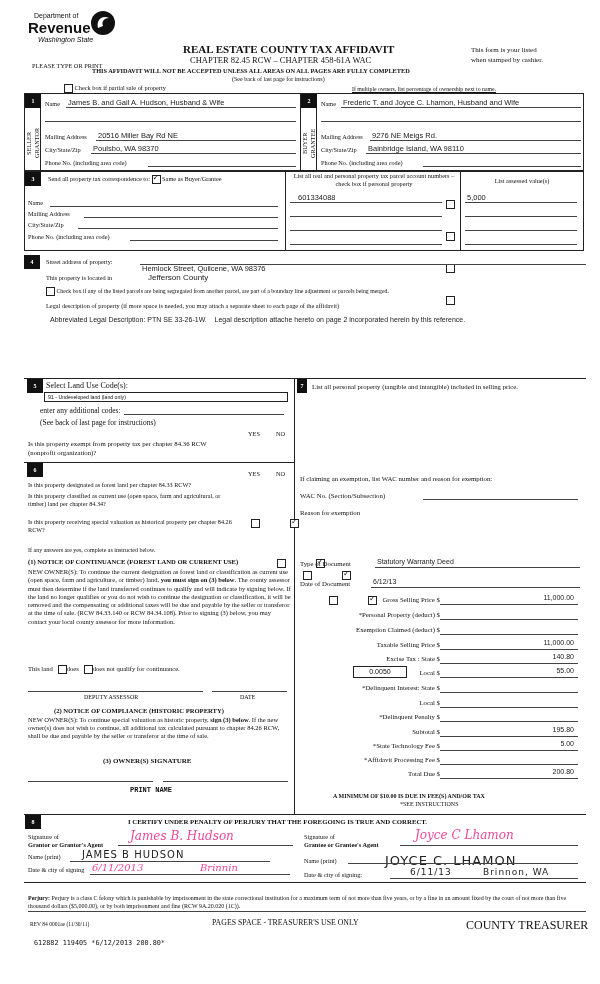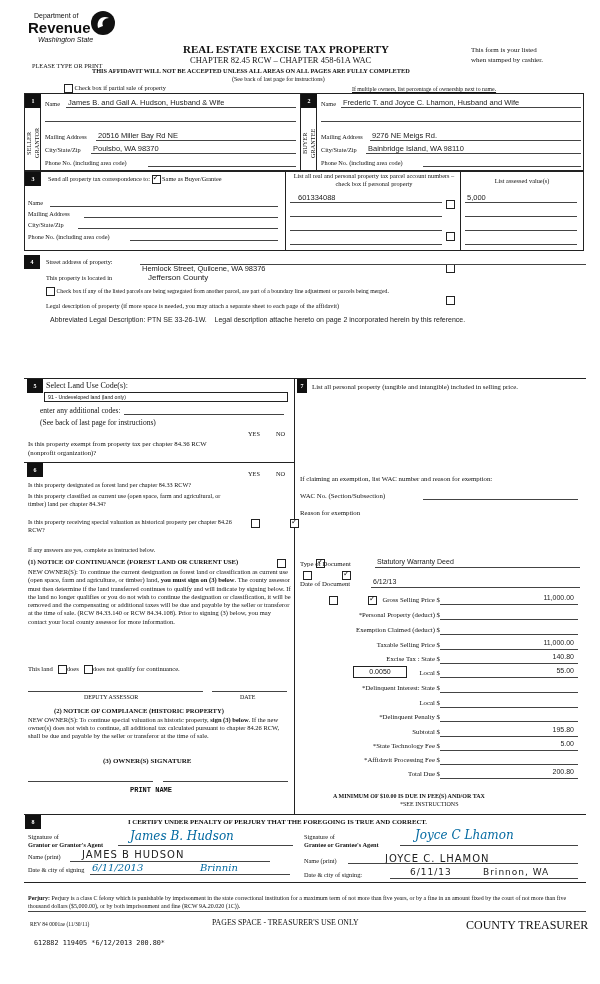--- a/index.html
+++ b/index.html
@@ -9,40 +9,40 @@
 .t7{font-size:7px}
 .t6{font-size:6.3px}
 .bold{font-weight:bold}
 .numbox{position:absolute;width:16px;height:14px;background:#111;color:#fff;font-size:6px;display:flex;align-items:center;justify-content:center;font-weight:bold}
 .line{position:absolute;border-bottom:1px solid #444}
 .cb{display:inline-block;width:9px;height:9px;border:1px solid #222;vertical-align:middle;position:relative;background:#fff}
 .cb.checked::after{content:"✓";position:absolute;left:0px;top:-3px;font-size:8px;font-family:"DejaVu Sans",sans-serif}
 .vert{position:absolute;writing-mode:vertical-rl;transform:rotate(180deg);font-size:6.3px;text-align:center;line-height:8px}
 .box{position:absolute;border:1px solid #222}
 .rt{text-align:right}
-.sig{font-family:"DejaVu Serif",serif;font-style:italic;font-size:12px;color:#0369a1}
+.sig{font-family:"DejaVu Serif",serif;font-style:italic;font-size:12px;color:#ec4899}
 .sig2{font-family:"DejaVu Sans",sans-serif;font-size:10px;color:#222;letter-spacing:1px}
 </style>
 </head>
 <body>
 
 
 
 
 <div class="abs" style="left:28px;top:10px;width:90px;height:38px;">
   <div class="abs" style="left:6px;top:2px;font-family:'Liberation Sans',sans-serif;font-size:7px;">Department of</div>
   <div class="abs" style="left:0px;top:9px;font-family:'Liberation Sans',sans-serif;font-size:15px;font-weight:bold;">Revenue</div>
   <div class="abs" style="left:10px;top:26px;font-family:'Liberation Sans',sans-serif;font-size:7px;font-style:italic;">Washington State</div>
   <svg class="abs" style="left:62px;top:0px" width="26" height="26" viewBox="0 0 26 26">
       <circle cx="13" cy="13" r="12" fill="#111"></circle>
       <path d="M8 18 C6 10 12 5 19 8 C15 8 11 11 13 16" fill="#fff"></path>
     </svg>
 </div>
 <div class="abs t6" style="left:32px;top:62px;">PLEASE TYPE OR PRINT</div>
-<div class="abs bold" style="left:183px;top:43px;font-size:11px;">REAL ESTATE EXCISE TAX PROPERTY</div>
+<div class="abs bold" style="left:183px;top:43px;font-size:11px;">REAL ESTATE COUNTY TAX AFFIDAVIT</div>
 <div class="abs" style="left:190px;top:55px;font-size:8.5px;">CHAPTER 82.45 RCW – CHAPTER 458-61A WAC</div>
 <div class="abs t7" style="left:471px;top:46px;">This form is your listed</div>
 <div class="abs t7" style="left:471px;top:56px;">when stamped by cashier.</div>
 <div class="abs bold t6" style="left:92px;top:67px;">THIS AFFIDAVIT WILL NOT BE ACCEPTED UNLESS ALL AREAS ON ALL PAGES ARE FULLY COMPLETED</div>
 <div class="abs" style="left:232px;top:76px;font-size:6px;">(See back of last page for instructions)</div>
 <div class="abs t6" style="left:64px;top:84px;">
   <span class="cb"></span>
   <span>Check box if partial sale of property</span>
 </div>
 <div class="abs" style="left:352px;top:86px;font-size:5.8px;text-decoration:underline;">If multiple owners, list percentage of ownership next to name.</div>
@@ -276,21 +276,21 @@
 <div class="line" style="left:70px;top:861px;width:200px"></div>
 <div class="abs t6" style="left:28px;top:866px;">Date &amp; city of signing</div>
 <div class="abs sig" style="left:92px;top:862px;font-size:10px;">6/11/2013</div>
 <div class="abs sig" style="left:200px;top:862px;font-size:10px;">Brinnin</div>
 <div class="line" style="left:90px;top:874px;width:200px"></div>
 
 <div class="abs t6" style="left:304px;top:833px;line-height:8px;"><span>Signature of</span><br><b>Grantee or Grantee's Agent</b></div>
 <div class="abs sig" style="left:415px;top:828px;">Joyce C Lhamon</div>
 <div class="line" style="left:400px;top:845px;width:178px"></div>
 <div class="abs t6" style="left:304px;top:857px;">Name (print)</div>
-<div class="abs sig2" style="left:385px;top:853px;font-size:10px;">JOYCE C. LHAMON</div>
+<div class="abs sig2" style="left:385px;top:853px;font-size:13px;">JOYCE C. LHAMON</div>
 <div class="line" style="left:348px;top:863px;width:230px"></div>
 <div class="abs t6" style="left:304px;top:871px;">Date &amp; city of signing:</div>
 <div class="abs sig2" style="left:410px;top:867px;font-size:9px;">6/11/13</div>
 <div class="abs sig2" style="left:483px;top:867px;font-size:9px;">Brinnon, WA</div>
 <div class="line" style="left:390px;top:878px;width:188px"></div>
 
 <div class="abs" style="left:24px;top:882px;width:562px;height:1px;background:#222"></div>
 
 
 <div class="abs" style="left:28px;top:894px;width:560px;font-size:6px;line-height:8px;">

